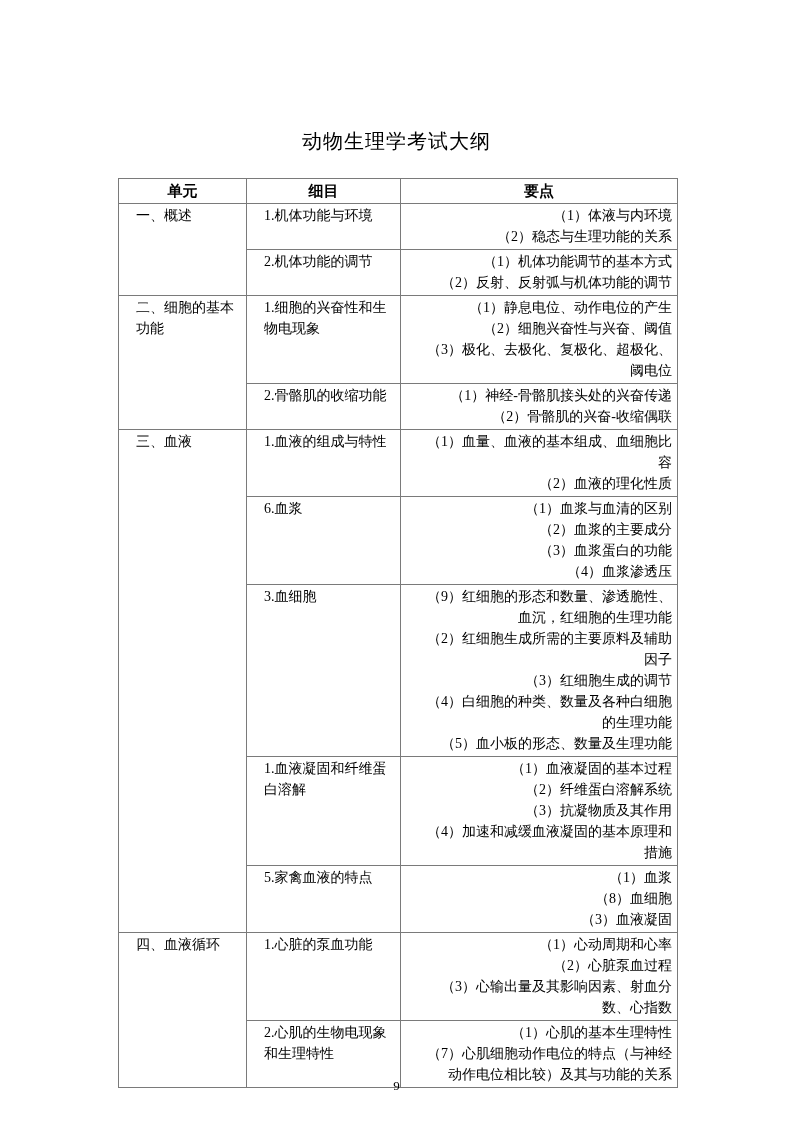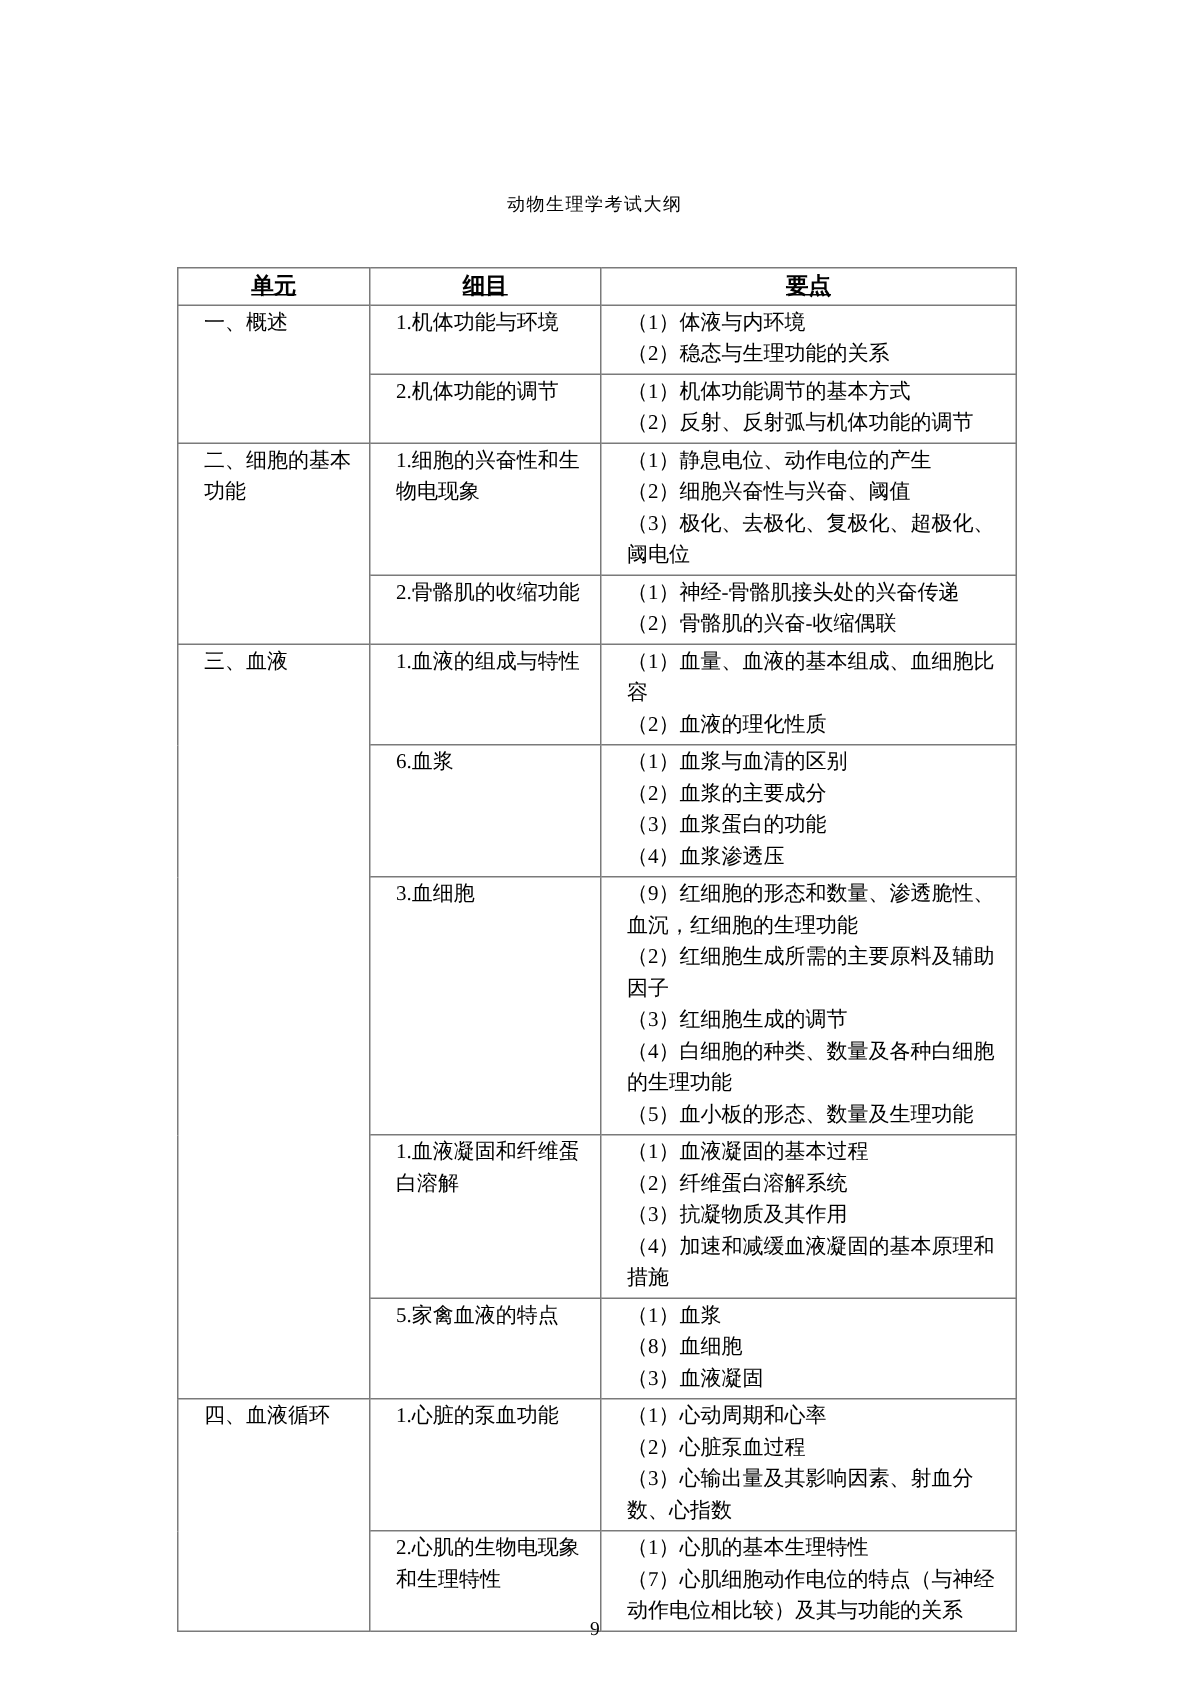--- a/index.html
+++ b/index.html
@@ -15,21 +15,21 @@
     color: #000000;
     font-family: "Liberation Serif", serif;
     overflow: hidden;
   }
   .doc-title {
     position: absolute;
     top: 128px;
     left: 0;
     width: 100%;
     text-align: center;
-    font-size: 12px;
+    font-size: 20px;
     font-weight: normal;
     letter-spacing: 1px;
     margin: 0;
   }
   table.syllabus {
     position: absolute;
     left: 118px;
     top: 178px;
     width: 559px;
     border-collapse: collapse;
@@ -48,24 +48,24 @@
     word-break: break-all;
   }
   table.syllabus th {
     font-family: "Liberation Sans", sans-serif;
     font-weight: bold;
     font-size: 15px;
     text-align: center;
     vertical-align: middle;
     padding: 2px 0 2px 0;
     line-height: 20px;
-    text-decoration: underline;
   }
   .points-cell div {
     display: block;
+    text-align: right;
   }
   .page-number {
     position: absolute;
     top: 1078px;
     left: 0;
     width: 100%;
     text-align: center;
     font-size: 13px;
   }
 </style>

